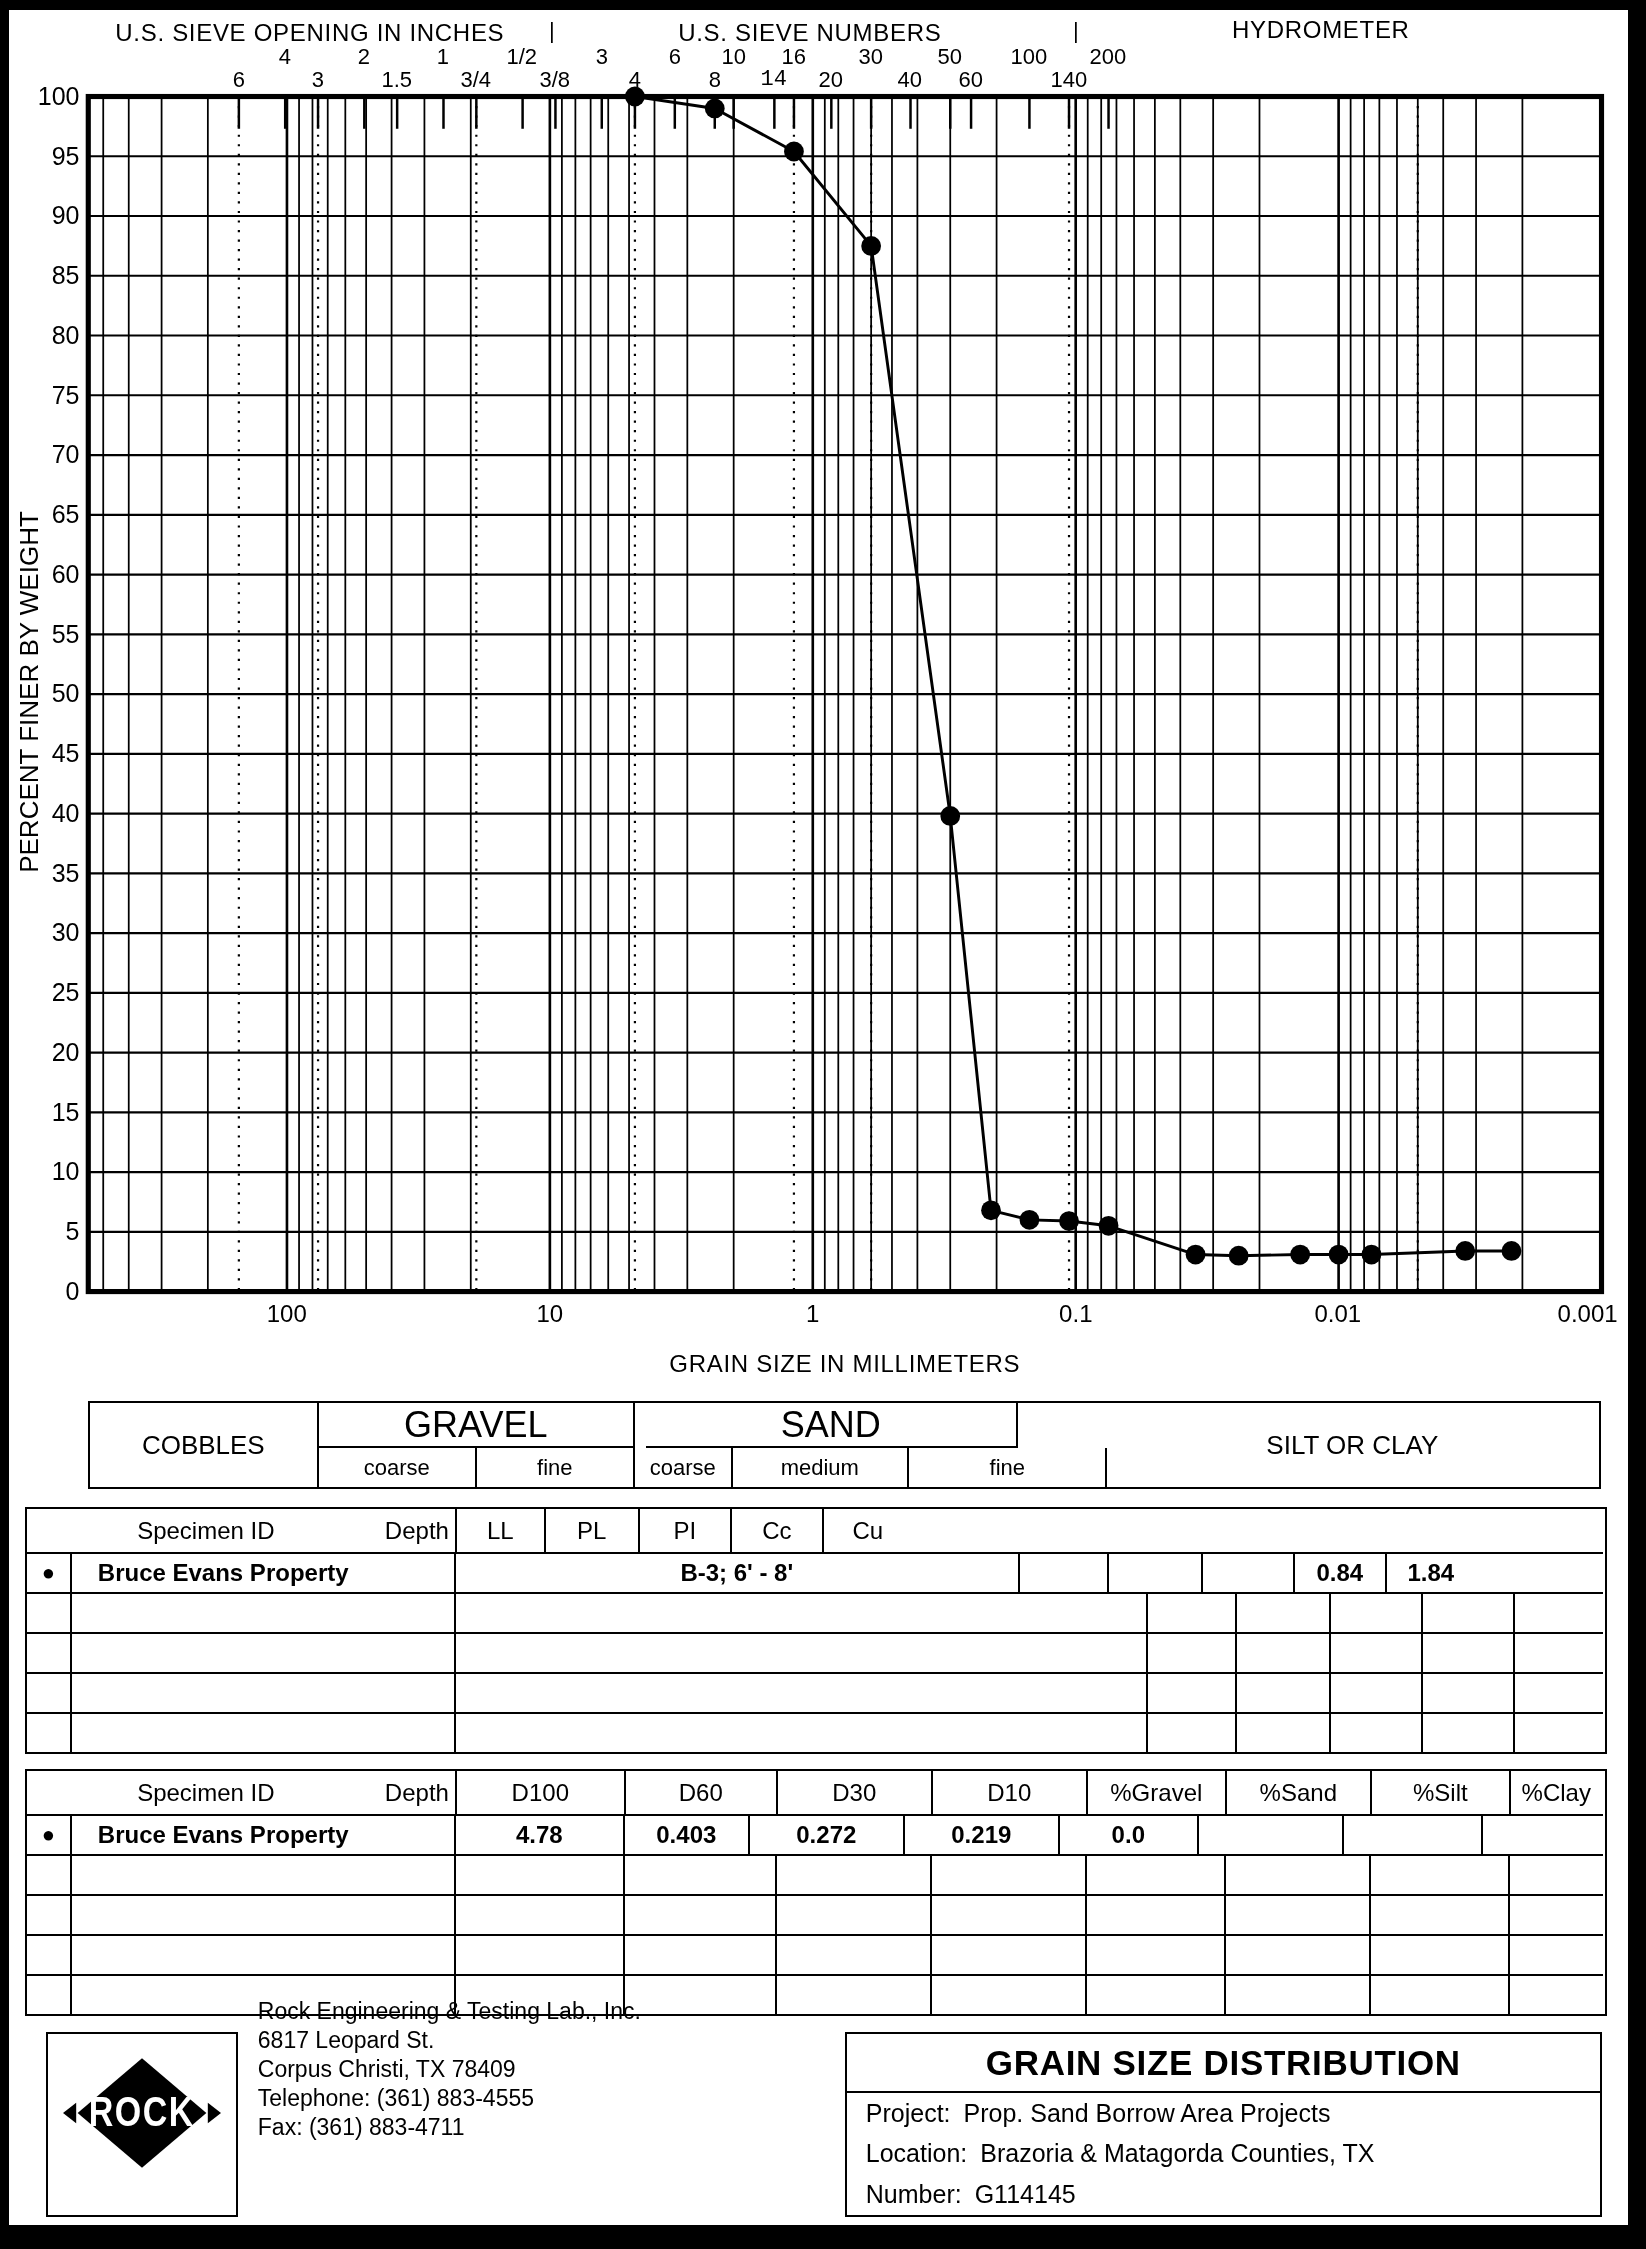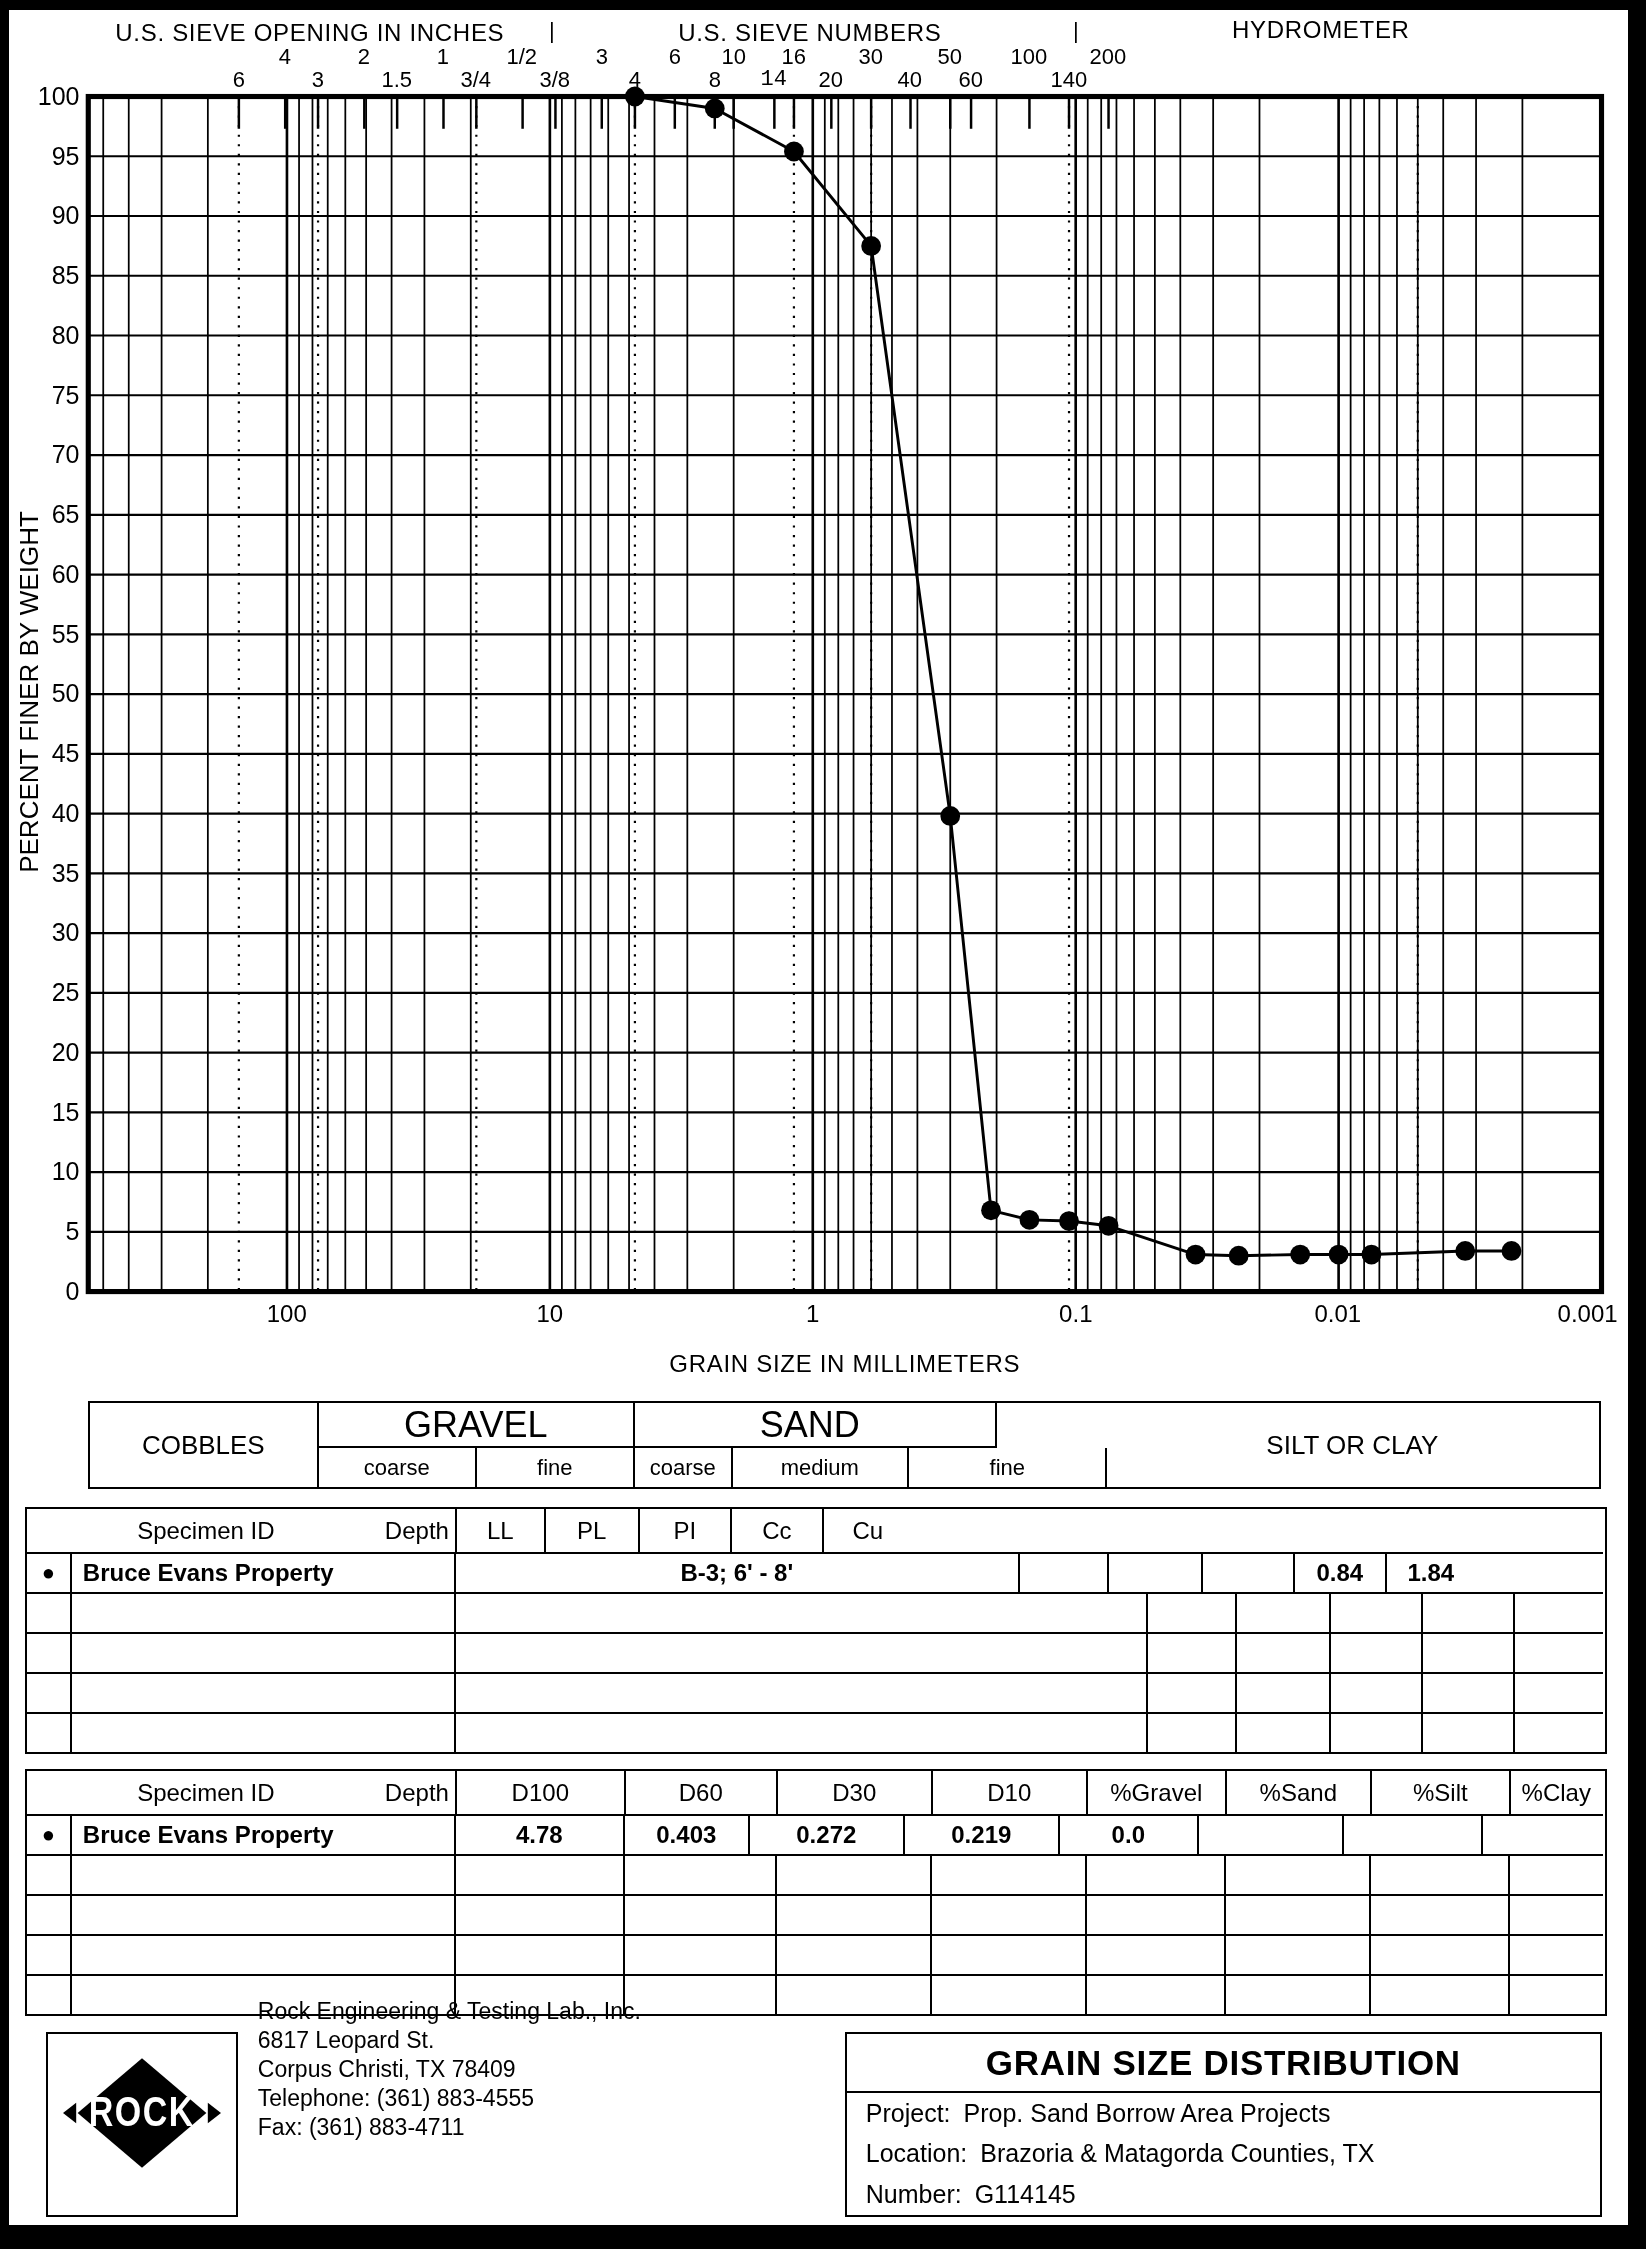--- a/index.html
+++ b/index.html
@@ -31,21 +31,21 @@
   .trow { display:flex; width:1576px; }
   .trow.hd { height:43px; }
   .trow.bd { height:40px; border-top:2.2px solid #000; }
   .cell { border-right:2.2px solid #000; height:100%; display:flex; align-items:center; justify-content:center; font-size:24px; overflow:hidden; }
   .cell.last { border-right:none; }
   .hd .cell { font-weight:normal; }
   .bd .cell { font-weight:bold; }
   .hdr-first { justify-content:space-between; padding-right:5.9px; }
   .hdr-first .sid { flex:1; text-align:center; }
   .dotcell { font-size:22px; }
-  .specname { justify-content:flex-start; padding-left:11px; }
+  .specname { justify-content:flex-start; padding-left:26px; }
 
   
   #logo-box { border:2.9px solid #000; }
   .diamond { position:absolute; left:50%; top:79px; width:158px; height:110px; transform:translate(-50%,-50%); }
   .diamond svg { display:block; }
   .logo-word { position:absolute; left:50%; top:79px; transform:translate(-50%,-54%) scale(1,1.25); color:#fff; font-weight:bold; font-size:34px; letter-spacing:1.5px; }
   .co-line { font-size:23px; line-height:29px; white-space:nowrap; }
   #report-box { border:2.9px solid #000; }
   #report-title { height:59px; border-bottom:2.2px solid #000; display:flex; align-items:center; justify-content:center; font-weight:bold; font-size:35px; letter-spacing:0.7px; }
   .fieldline { font-size:25px; padding-left:19px; white-space:nowrap; }
@@ -243,21 +243,21 @@
       <div class="xtick" style="left: 1067px; top: 1290px;">0.1</div>
       <div class="xtick" style="left: 1329px; top: 1290px;">0.01</div>
       <div class="xtick" style="left: 1592px; top: 1290px; transform: translateX(-72%);">0.001</div>
     </div>
 
   <div class="a ctr axis-title" style="left:836px; top:1340px;">GRAIN SIZE IN MILLIMETERS</div>
 
   <div id="sizebar" class="a" style="left:79px; top:1391px; width:1513px; height:88px;">
       <div class="seg full" style="left: 0px; width: 229px;">COBBLES</div>
       <div class="seg r1" style="left: 229px; width: 316px;">GRAVEL</div>
-      <div class="seg r1" style="left: 535px; width: 372px; text-align: center;">SAND</div>
+      <div class="seg r1" style="left: 556px; width: 372px; text-align: center;">SAND</div>
       <div class="seg full last" style="left: 1017px; width: 491px;">SILT OR CLAY</div>
       <div class="seg r2" style="left: 229px; width: 158px;">coarse</div>
       <div class="seg r2" style="left: 387px; width: 158px;">fine</div>
       <div class="seg r2" style="left: 545px; width: 98px;">coarse</div>
       <div class="seg r2" style="left: 643px; width: 176px;">medium</div>
       <div class="seg r2" style="left: 820px; width: 197px;">fine</div>
     </div>
 
   <div id="table1" class="tbl a" style="left:16px; top:1497px;">
       <div class="trow hd">

